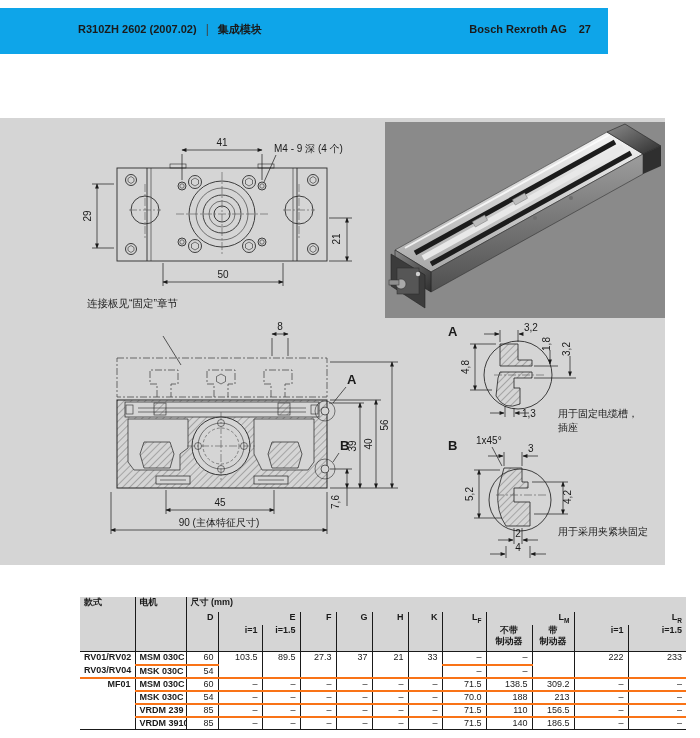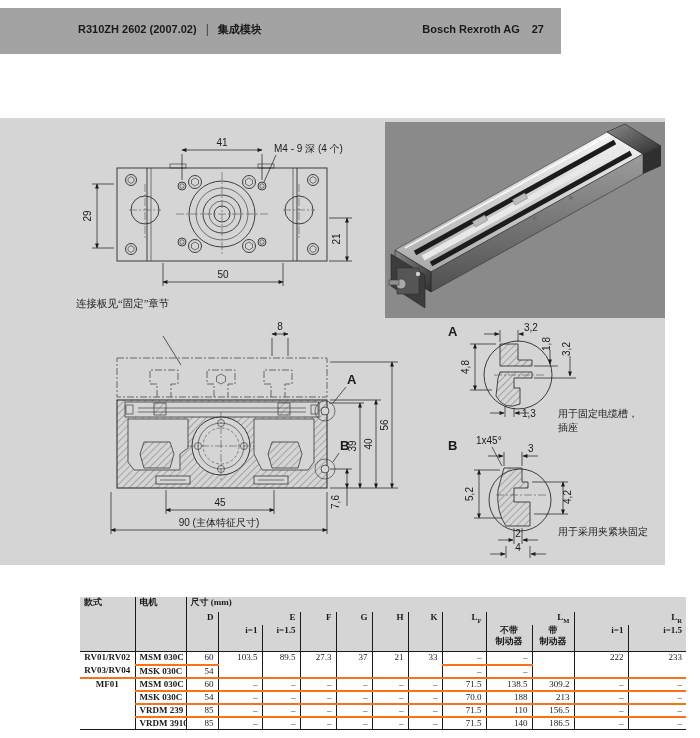--- a/index.html
+++ b/index.html
@@ -1,54 +1,54 @@
 <!DOCTYPE html>
 <html><head>
 <meta charset="utf-8">
 <style>
   html,body { margin:0; padding:0; background:#fff; }
   .page { position:relative; width:700px; height:738px; background:#ffffff;
           font-family:"Liberation Sans","DejaVu Sans",sans-serif; color:#1a1a1a; overflow:hidden; }
 
   
-  .topbar { position:absolute; left:0; top:8px; width:561px; height:46px; background:#a3a3a3;
+  .topbar { position:absolute; left:0; top:8px; width:608px; height:46px; background:#0ea5e9;
             display:flex; align-items:center; justify-content:space-between;
             padding:0 17px 4px 78px; box-sizing:border-box; font-size:11px; font-weight:bold; }
   .topbar .left-grp, .topbar .right-grp { display:flex; align-items:center; }
   .topbar .sep { font-weight:normal; color:#444; margin:0 9px; font-size:12px; }
   .topbar .pageno { margin-left:12px; }
 
   
   .content-bg { position:absolute; left:0; top:118px; width:665px; height:447px; background:#d5d5d5; }
 
   .abs { position:absolute; }
-  .caption { position:absolute; left:76px; top:297px; font-size:10.5px; color:#1a1a1a;font-family:Liberation Serif, serif; }
+  .caption { position:absolute; left:87px; top:297px; font-size:10.5px; color:#1a1a1a; }
 
   svg text { font-family:"Liberation Sans","DejaVu Sans",sans-serif; font-size:10px; fill:#1a1a1a; }
   svg text.blabel { font-size:13px; font-weight:bold; }
   .ln  { stroke:#2b2b2b; stroke-width:0.9; fill:none; }
   .thin{ stroke:#2b2b2b; stroke-width:0.6; fill:none; }
   .dl  { stroke:#1a1a1a; stroke-width:0.7; fill:none; }
   .cl  { stroke:#555; stroke-width:0.6; fill:none; stroke-dasharray:8 2 2 2; }
   .ph  { stroke:#3a3a3a; stroke-width:0.7; fill:none; stroke-dasharray:7 2 2 2; }
 
   
   .dtable { position:absolute; left:80px; top:597px; border-collapse:collapse; table-layout:fixed;
-            width:606px; font-size:9px; line-height:1.2; border-bottom:1px solid #1a1a1a;font-family:Liberation Serif, serif; }
+            width:606px; font-size:9px; line-height:1.2; border-bottom:1px solid #1a1a1a; }
   .dtable th, .dtable td { padding:0 4px; vertical-align:top; white-space:nowrap; overflow:hidden; }
   .dtable thead th { background:#d5d5d5; font-weight:bold; text-align:right; }
   .dtable thead { border-bottom:1px solid #1a1a1a; }
   .dtable tr.h1 th { height:15px; text-align:left; }
   .dtable tr.h2 th { height:13px; }
   .dtable tr.h3 th { height:26px; }
   .dtable tbody tr { height:13px; }
   .bl { border-left:1px solid #1a1a1a; }
   .bb { border-bottom:2px solid #f97316; }
   .num { text-align:right; }
-  .name { font-weight:bold; text-align:center; }
+  .name { font-weight:bold; text-align:right; }
   .ctr { text-align:center !important;margin-left:15px; }
   .subsc { font-size:6.5px; position:relative; top:2.5px; }
 </style>
 </head>
 <body>
 
 <div class="page">
 
   <div class="topbar">
     <div class="left-grp">

